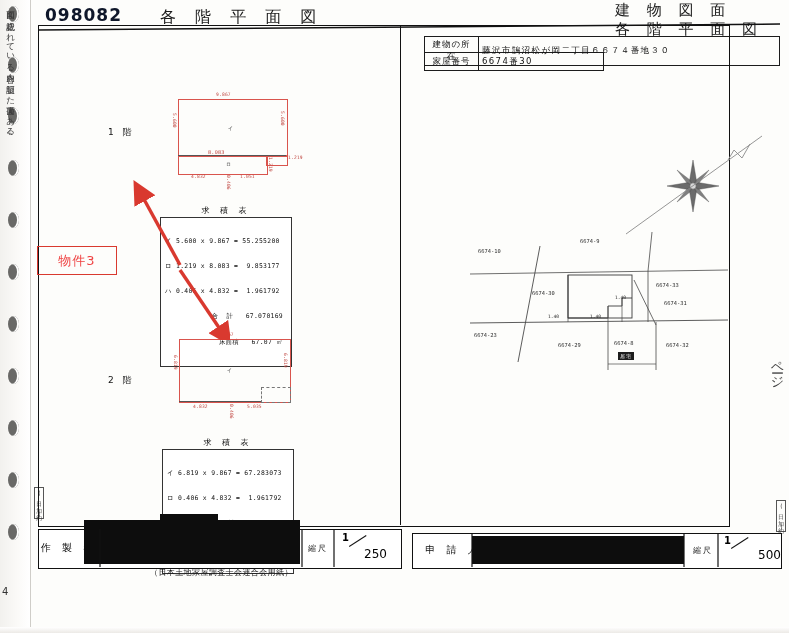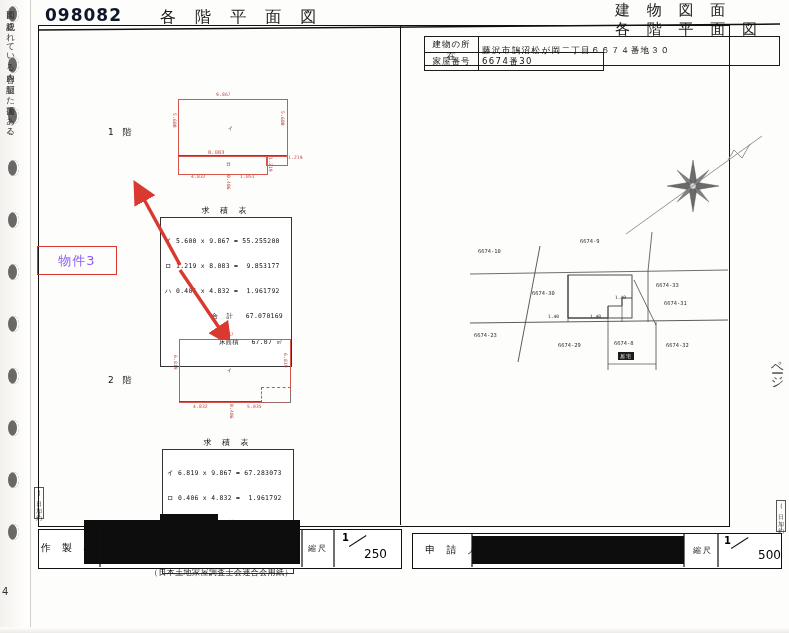--- a/index.html
+++ b/index.html
@@ -175,21 +175,21 @@
     letter-spacing:.4px;
   }
 
   
   .anno-box{
     position:absolute;left:37px;top:246px;width:78px;height:27px;
     border:1.7px solid #d9392f;background:rgba(255,255,255,.0);
     display:flex;align-items:center;justify-content:center;
   }
   .anno-text{
-    font-size:13px;color:#8b5cf6;letter-spacing:1px;font-weight:500;
+    font-size:13px;color:#ef4444;letter-spacing:1px;font-weight:500;
   }
   .anno-reduce{
     position:absolute;left:690px;top:604px;width:92px;height:22px;
     border:1.7px solid #d9392f;display:flex;align-items:center;
     justify-content:center;background:#fff;
   }
   .anno-reduce span{font-size:11.5px;color:#d9392f;letter-spacing:0px;}
   .arrow-svg{position:absolute;left:100px;top:175px;width:130px;height:165px;}
 </style>
 </head>

